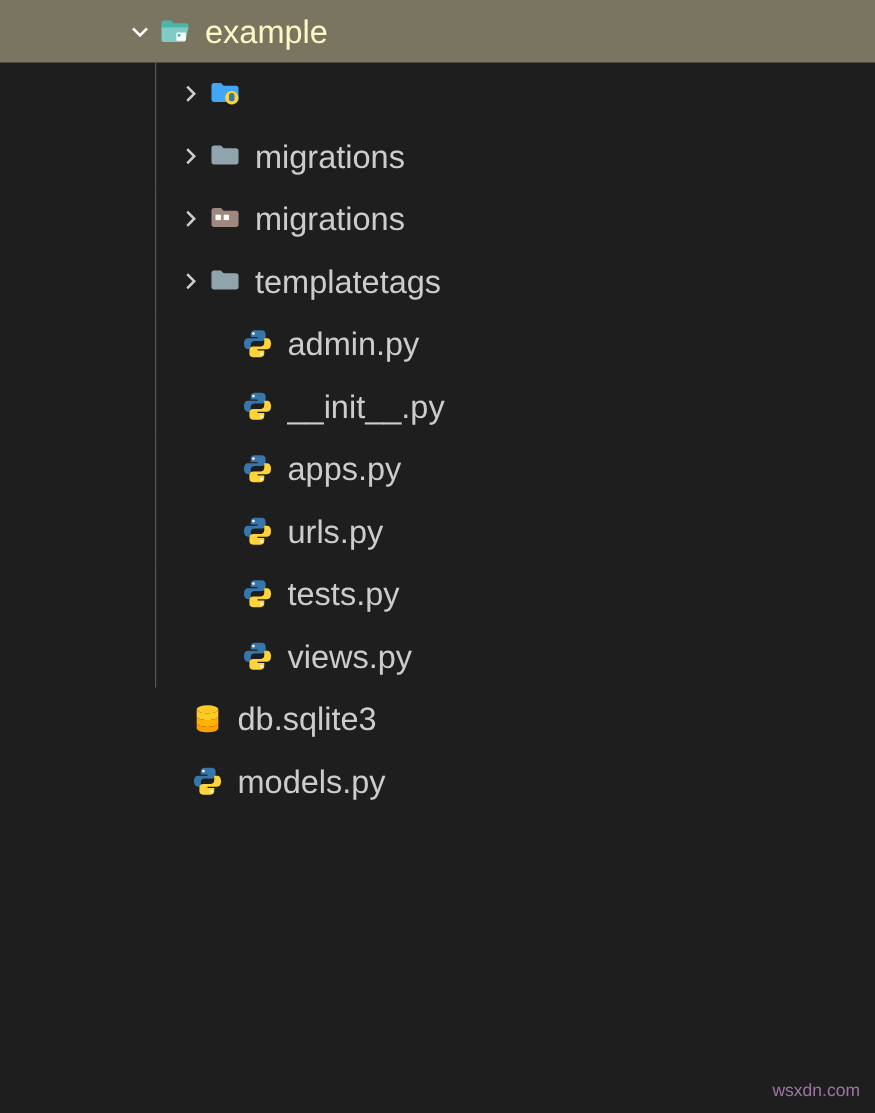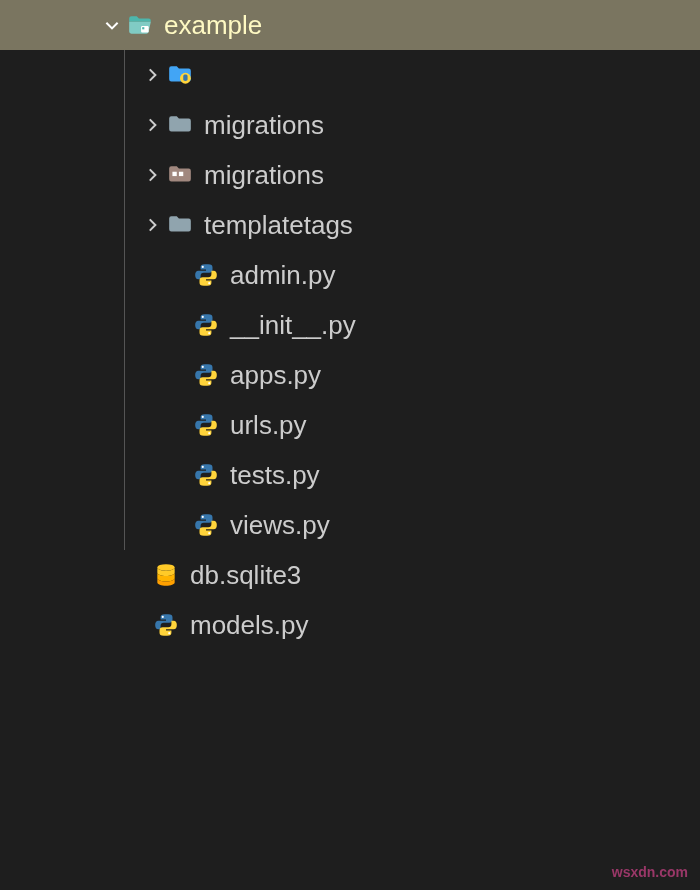--- a/index.html
+++ b/index.html
@@ -72,23 +72,22 @@
       height: 26px;
     }
     .label {
       white-space: nowrap;
     }
     .watermark {
       position: absolute;
       bottom: 10px;
       right: 12px;
       font-size: 14px;
-      color: #ec4899;
+      color: #f0abfc;
       opacity: 0.6;
-      font-weight: bold;
     }
   </style>
 </head>
 <body>
 
 <div class="tree">
 
   <div class="tree-row selected">
     <span class="spacer" style="width:100px"></span>
     <span class="chevron">

